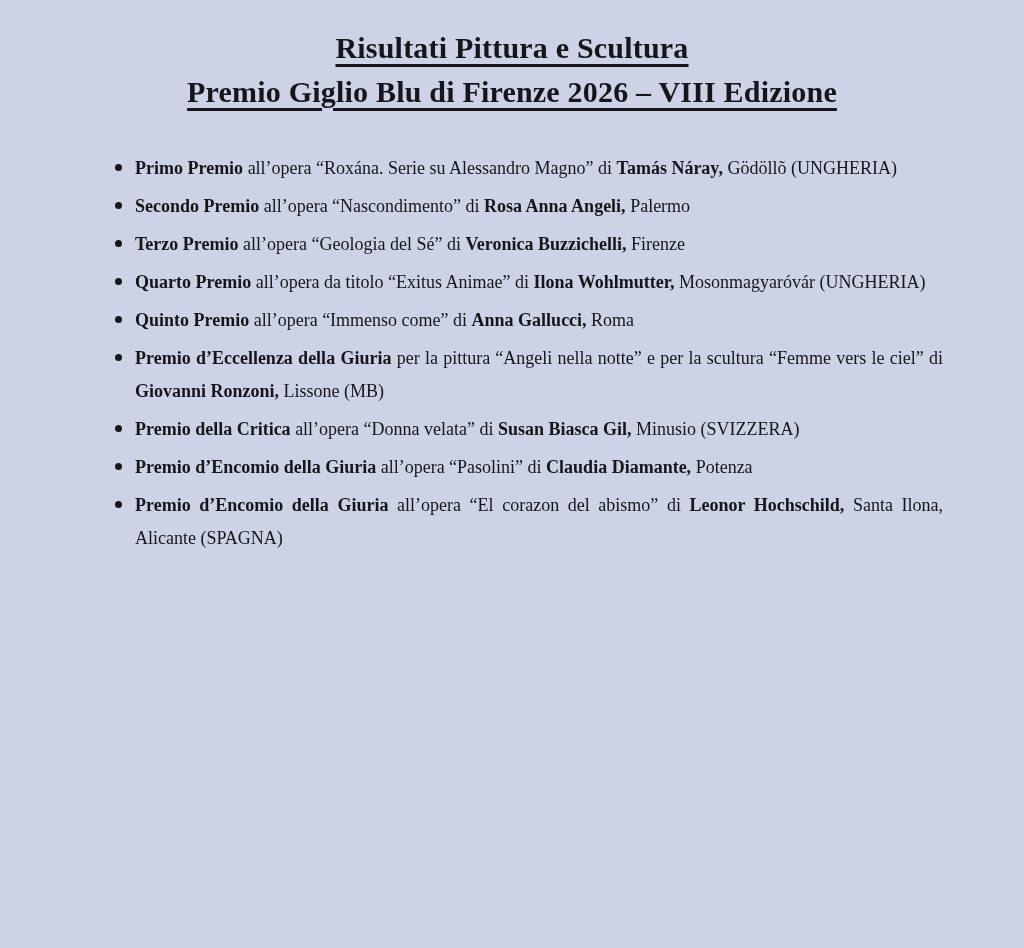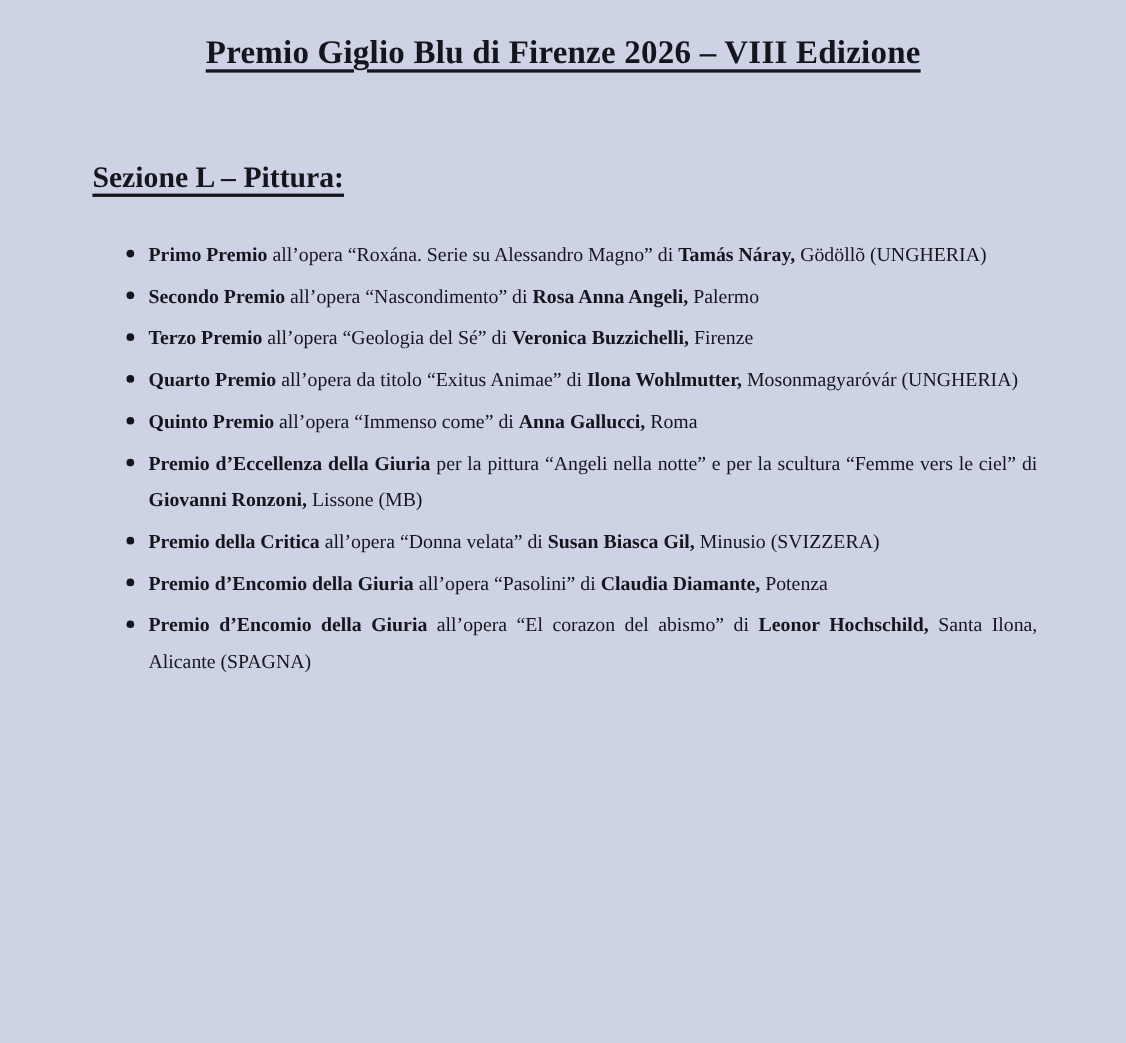--- a/index.html
+++ b/index.html
@@ -61,26 +61,26 @@
     color: var(--ink);
     font-size: 22px;
   }
   .b { font-weight: bold; }
 </style>
 </head>
 <body>
 
 <div class="page">
   <div class="title-line">
+    <span>Risultati Pittura e Scultura</span>
+  </div>
+  <div class="title-line">
     <span>Premio Giglio Blu di Firenze 2026 – VIII Edizione</span>
   </div>
 
-  <div class="section-heading">
-    <span>Sezione L – Pittura:</span>
-  </div>
 
   <ul class="award-list">
       <li><span class="b">Primo Premio</span><span> all’opera “Roxána. Serie su Alessandro Magno” di </span><span class="b">Tamás Náray,</span><span> Gödöllõ (UNGHERIA)</span></li>
       <li><span class="b">Secondo Premio</span><span> all’opera “Nascondimento” di </span><span class="b">Rosa Anna Angeli,</span><span> Palermo</span></li>
       <li><span class="b">Terzo Premio</span><span> all’opera “Geologia del Sé” di </span><span class="b">Veronica Buzzichelli,</span><span> Firenze</span></li>
       <li><span class="b">Quarto Premio</span><span> all’opera da titolo “Exitus Animae” di </span><span class="b">Ilona Wohlmutter,</span><span> Mosonmagyaróvár (UNGHERIA)</span></li>
       <li><span class="b">Quinto Premio</span><span> all’opera “Immenso come” di </span><span class="b">Anna Gallucci,</span><span> Roma</span></li>
       <li><span class="b">Premio d’Eccellenza della Giuria</span><span> per la pittura “Angeli nella notte” e per la scultura “Femme vers le ciel” di </span><span class="b">Giovanni Ronzoni,</span><span> Lissone (MB)</span></li>
       <li><span class="b">Premio della Critica</span><span> all’opera “Donna velata” di </span><span class="b">Susan Biasca Gil,</span><span> Minusio (SVIZZERA)</span></li>
       <li><span class="b">Premio d’Encomio della Giuria</span><span> all’opera “Pasolini” di </span><span class="b">Claudia Diamante,</span><span> Potenza</span></li>

